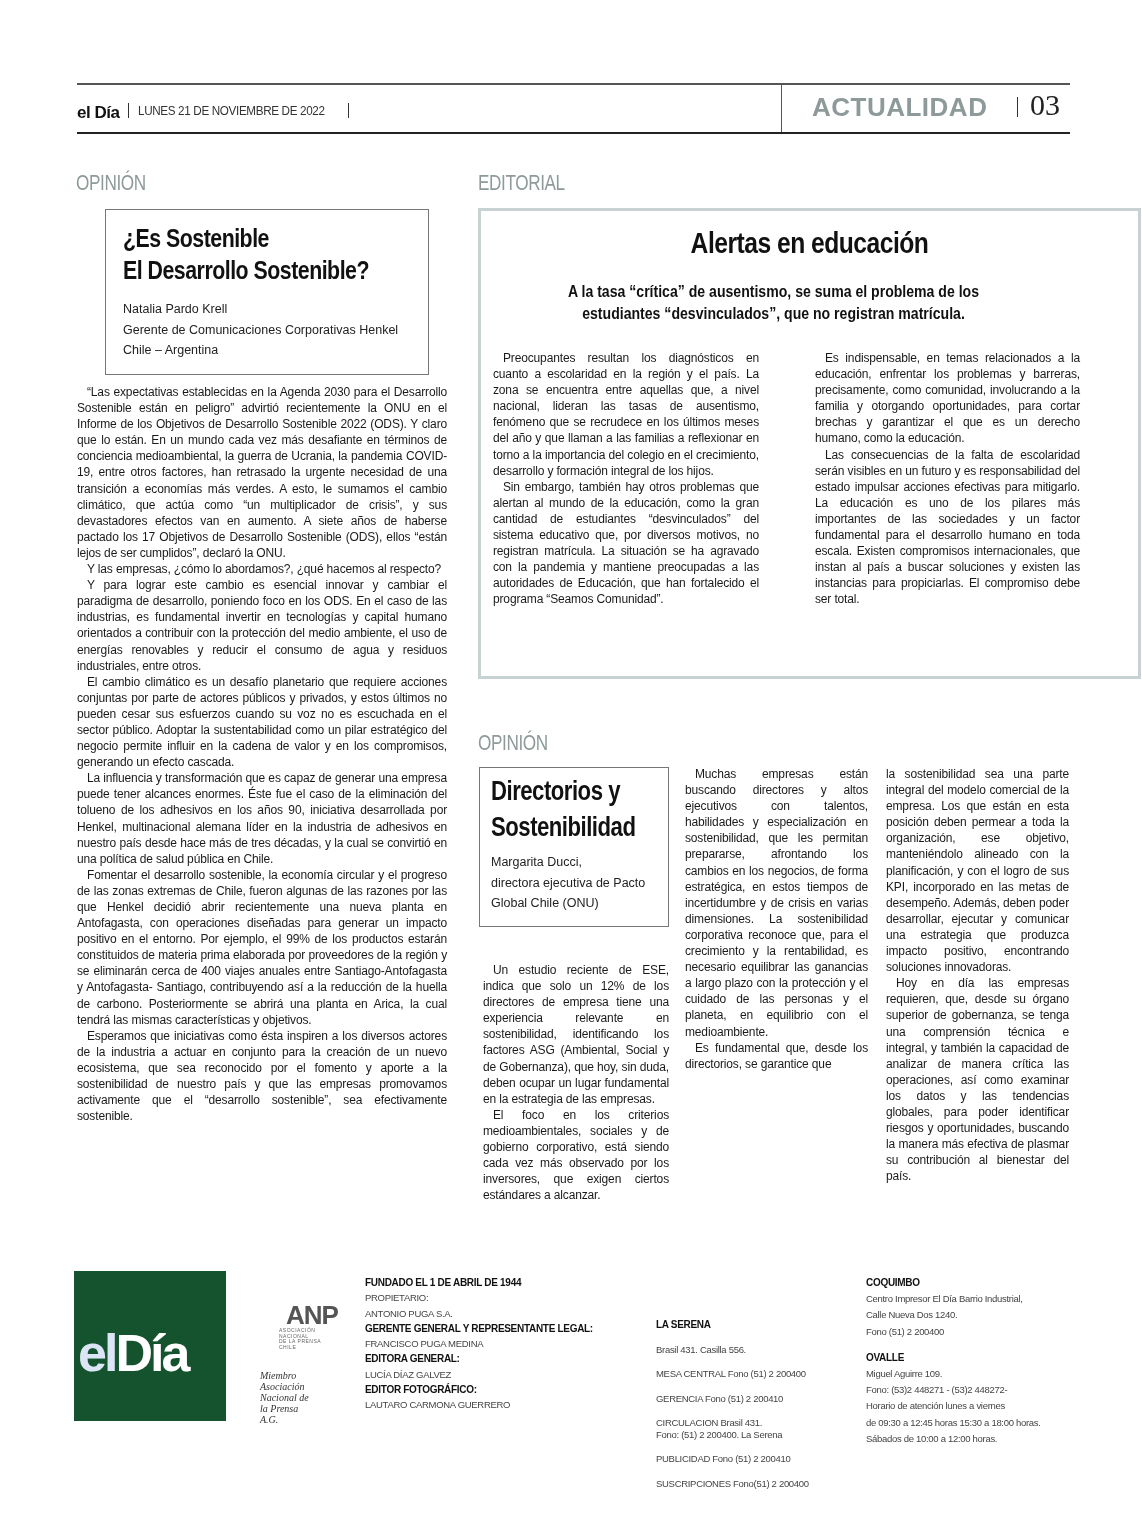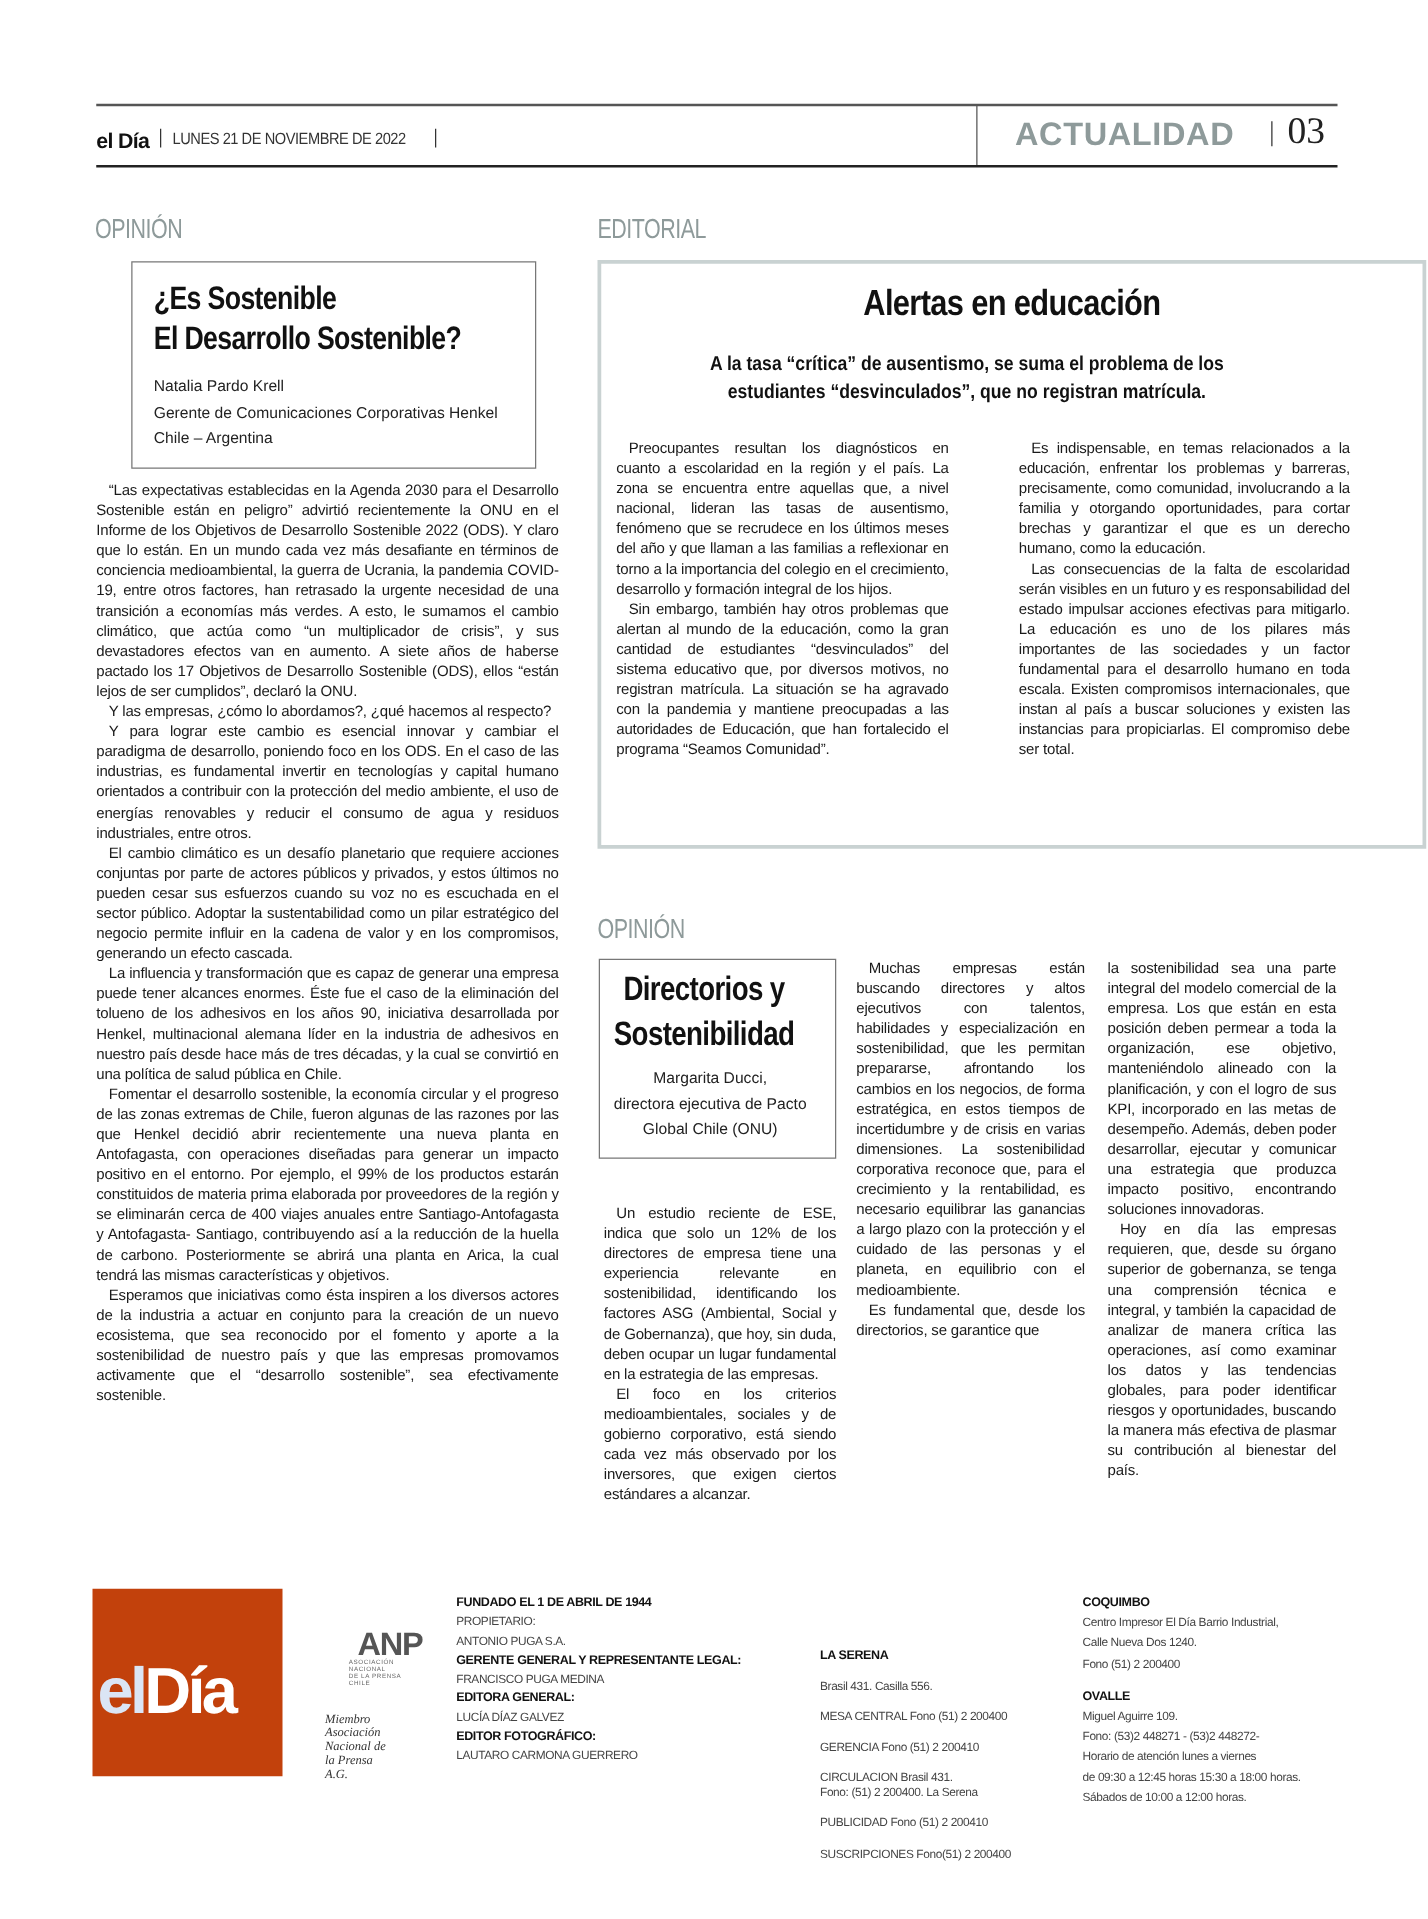--- a/index.html
+++ b/index.html
@@ -33,31 +33,31 @@
   .op1-body { left: 77px; top: 384px; width: 370px; }
 
   
   .ed-box { position: absolute; left: 478px; top: 208px; width: 663px; height: 471px; border: 3px solid #c9d2d2; }
   .ed-title { position: absolute; left: 0; top: 16px; width: 100%; text-align: center; font-weight: bold; font-size: 29px; color: #111; letter-spacing: -0.6px; transform: scaleX(0.85); }
   .ed-sub { position: absolute; left: 40px; top: 70px; width: 505px; text-align: center; font-weight: bold; font-size: 16px; line-height: 22px; color: #111; transform: scaleX(0.88); transform-origin: center top; }
   .ed-col1 { left: 493px; top: 350px; width: 266px; }
   .ed-col2 { left: 815px; top: 350px; width: 265px; }
 
   
-  .op2-box { position: absolute; left: 479px; top: 767px; width: 190px; height: 160px; border: 1.5px solid #777; text-align: center; }
+  .op2-box { position: absolute; left: 479px; top: 767px; width: 190px; height: 160px; border: 1.5px solid #777; }
   .op2-title { position: absolute; left: 11px; top: 5px; font-size: 27px; line-height: 36px; }
   .op2-byline { left: 11px; top: 84px; font-size: 12.5px; line-height: 20.5px; }
 
   .op2-col1 { left: 483px; top: 962px; width: 186px; }
   .op2-col2 { left: 685px; top: 766px; width: 183px; }
   .op2-col3 { left: 886px; top: 766px; width: 183px; }
   .op2-col2 p.noindent, .op2-col3 p.noindent { text-indent: 0; }
 
   
-  .ft-logo { position: absolute; left: 74px; top: 1271px; width: 152px; height: 150px; background: #c2410c; }
+  .ft-logo { position: absolute; left: 74px; top: 1271px; width: 152px; height: 150px; background: #14532d; }
   .ft-logo-text { position: absolute; left: 4px; top: 52px; font-size: 52px; font-weight: bold; letter-spacing: -3px; }
   .ft-logo-el { color: #dbe5f5; }
   .ft-logo-dia { color: #ffffff; }
   .anp-logo { position: absolute; left: 262px; top: 1300px; width: 64px; height: 52px; }
   .anp-letters { position: absolute; left: 0; top: 0; font-size: 26px; font-weight: bold; color: #555; letter-spacing: -1px; margin-left: 24px; }
   .anp-sub { position: absolute; left: 17px; top: 28px; font-size: 5px; line-height: 5.5px; color: #666; letter-spacing: 0.5px; }
   .anp-member { position: absolute; left: 260px; top: 1370px; font-family: "Liberation Serif", serif; font-style: italic; font-size: 10px; line-height: 11px; color: #333; width: 70px; }
 
   .ft-col { position: absolute; font-size: 9.5px; color: #444; letter-spacing: -0.3px; }
   .ft-col .h { font-weight: bold; color: #111; font-size: 10px; }

